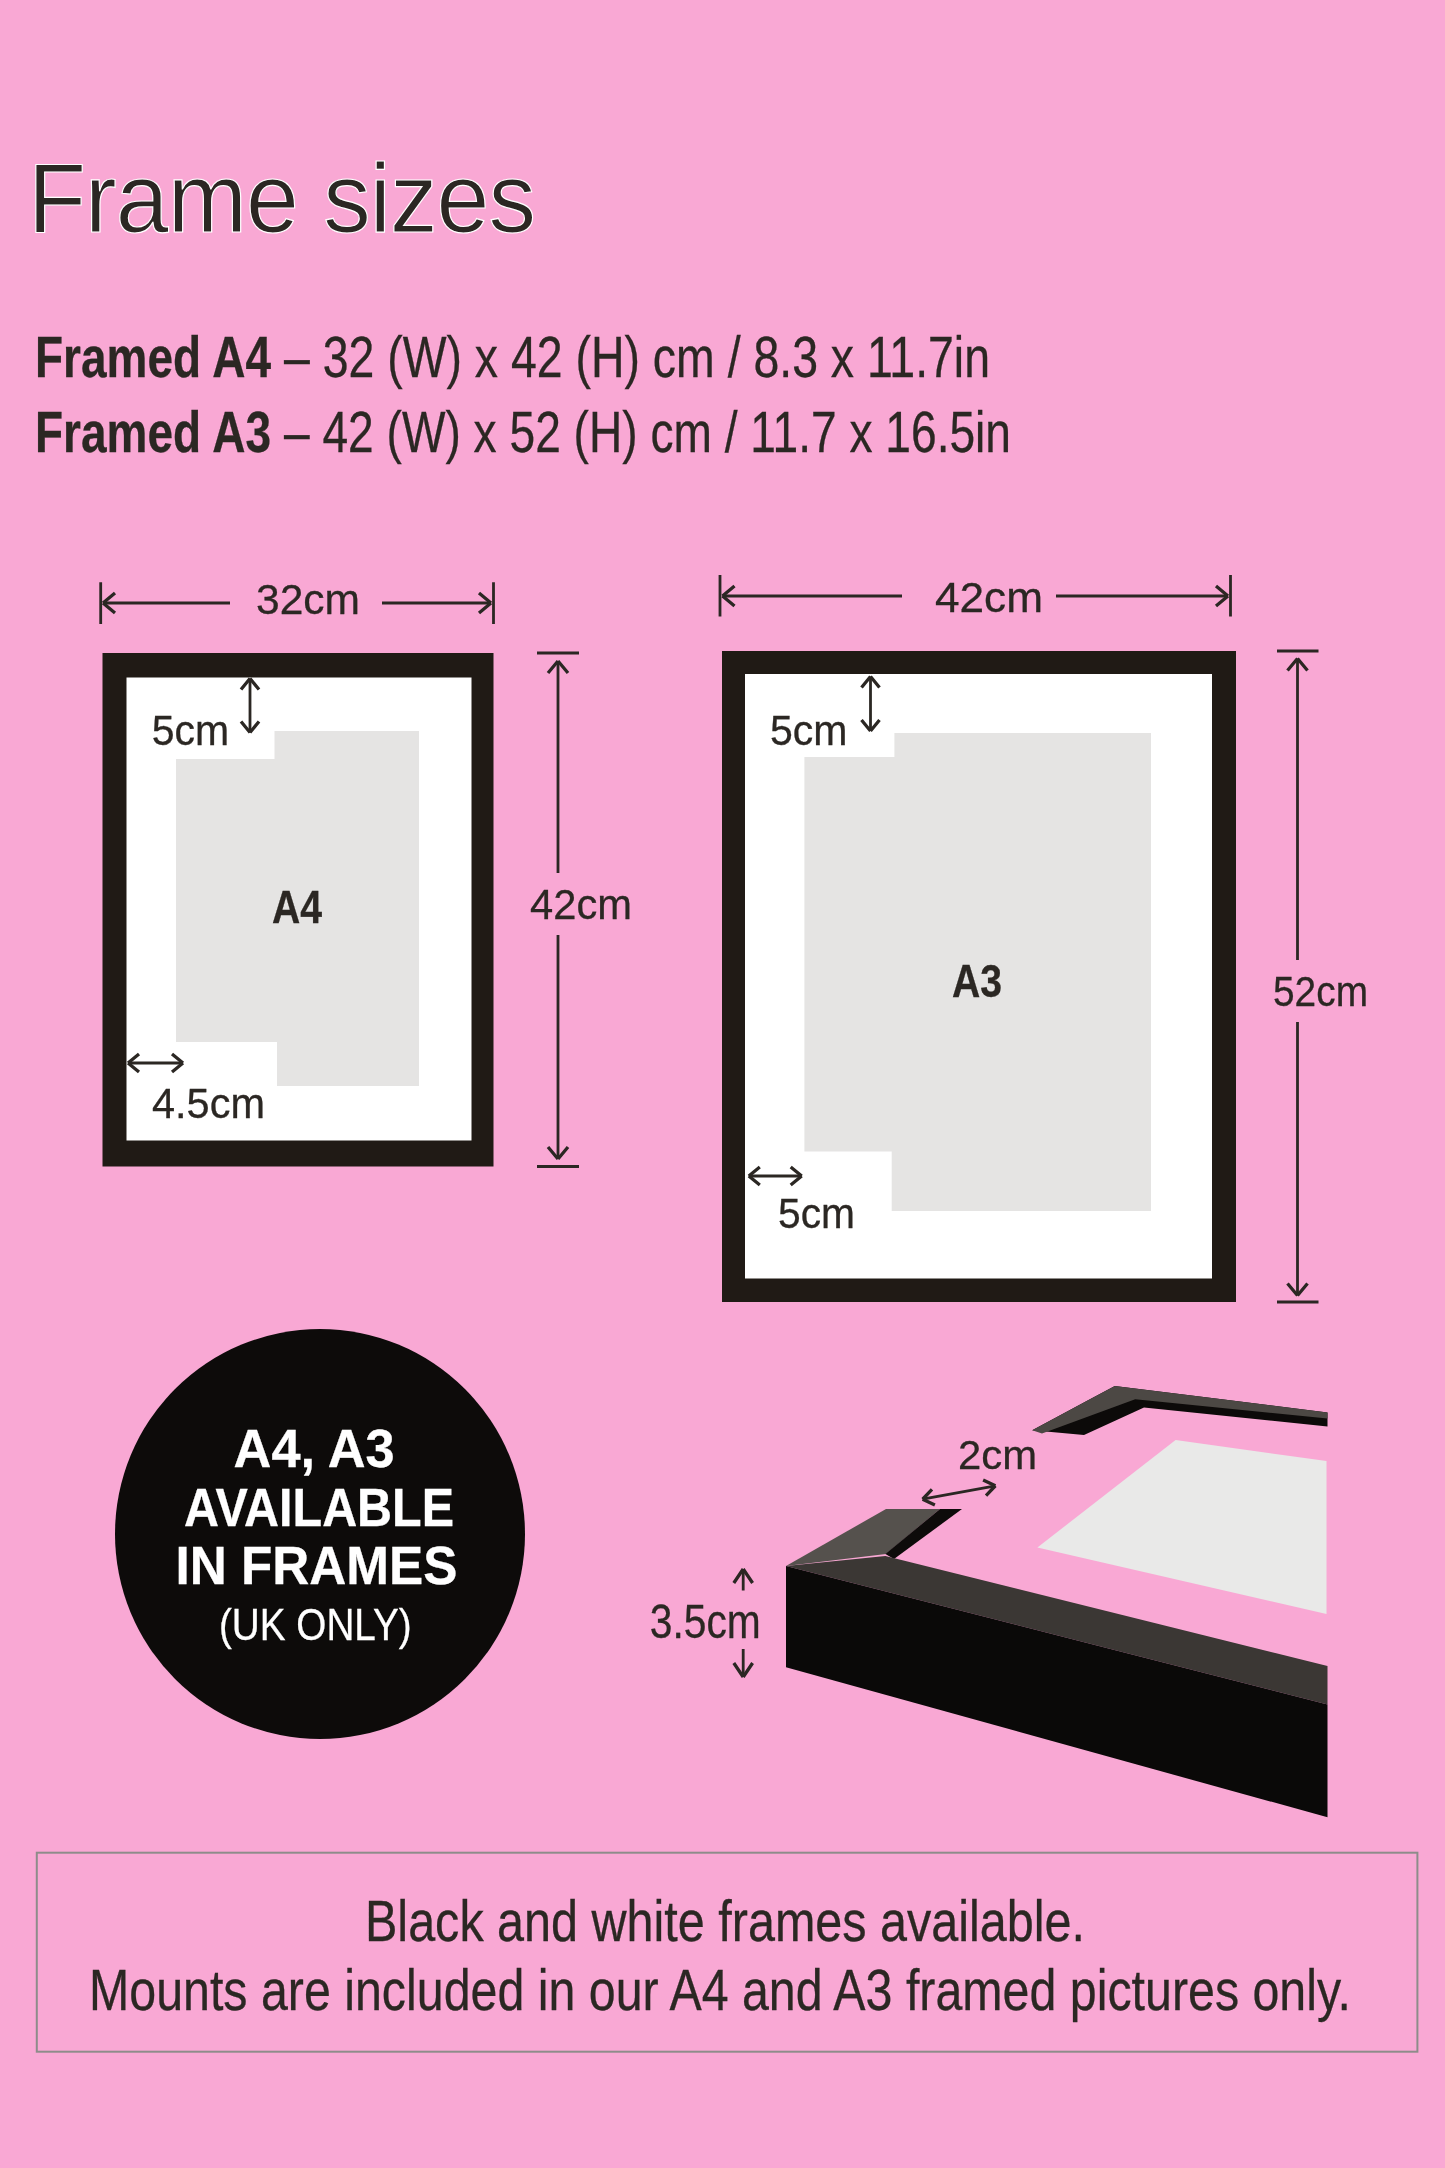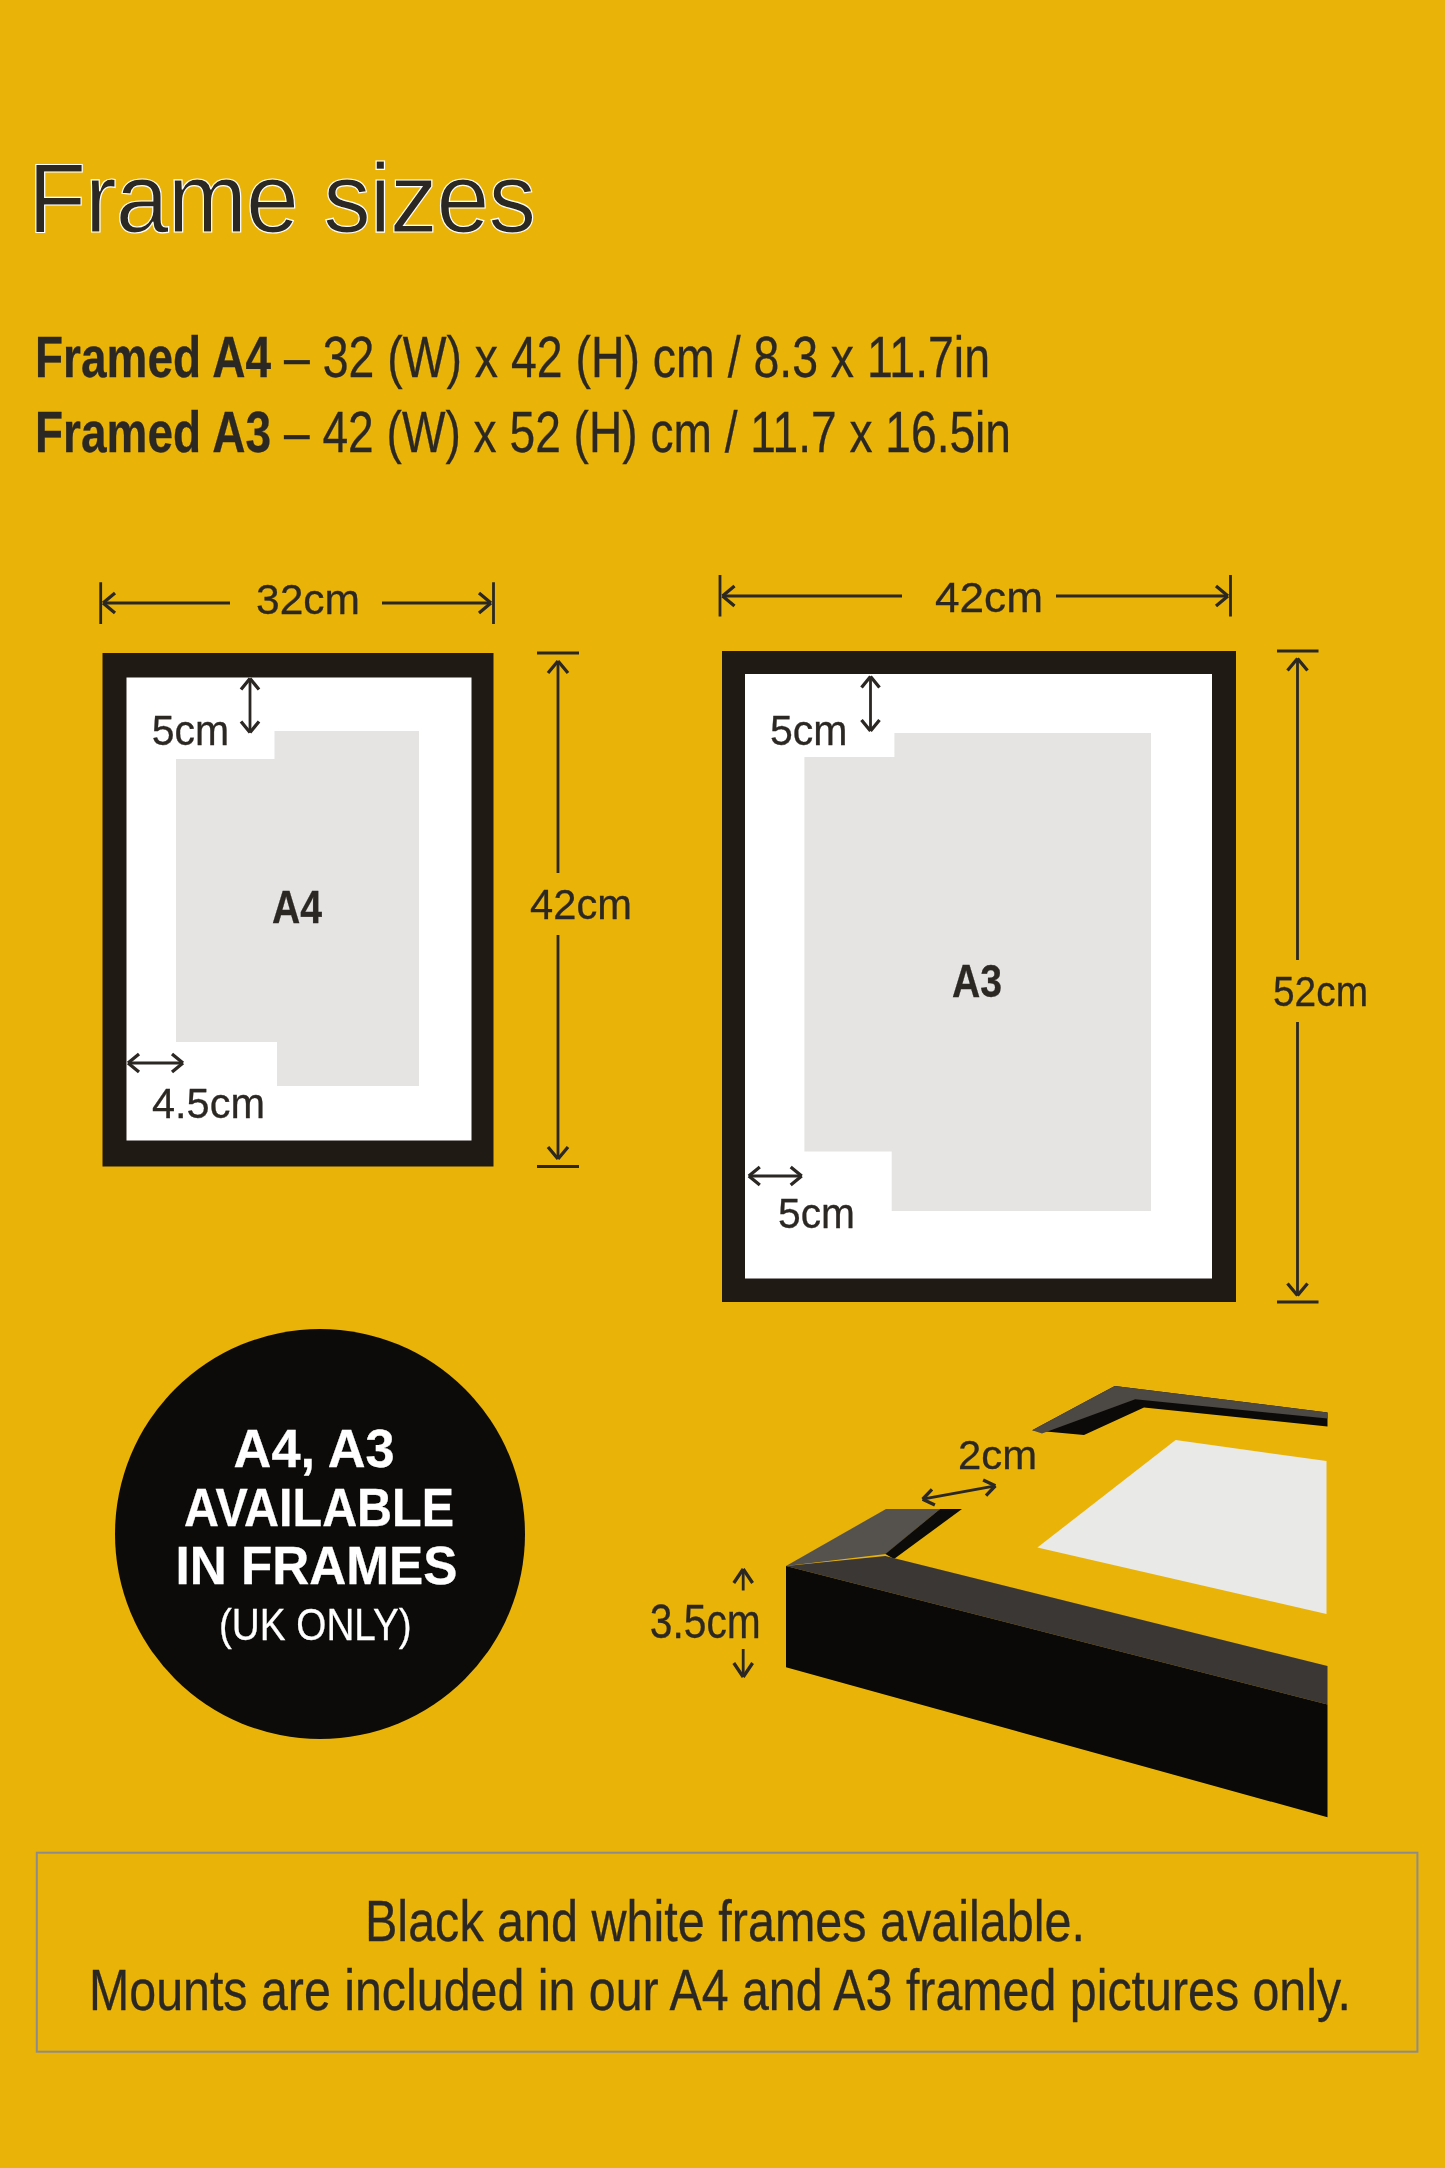--- a/index.html
+++ b/index.html
@@ -1,16 +1,16 @@
 <!DOCTYPE html>
 <html><head>
 <meta charset="utf-8">
 <style>
   html,body{margin:0;padding:0;background:#fff;}
-  #page{position:relative;width:1445px;height:2168px;background:#eab308;overflow:hidden;transform:translateZ(0);}
+  #page{position:relative;width:1445px;height:2168px;background:#f9a8d4;overflow:hidden;transform:translateZ(0);}
   svg{position:absolute;left:0;top:0;will-change:transform;}
   text{font-family:"Liberation Sans",sans-serif;fill:#2b2723;stroke:#2b2723;stroke-width:0.3;paint-order:stroke;}
   .dim{stroke:#2b2723;stroke-width:2.8;fill:none;stroke-linecap:butt;}
   .dimh{stroke:#2b2723;stroke-width:3.3;fill:none;stroke-linecap:butt;}
 </style>
 </head>
 <body>
 <div id="page">
 <svg width="1445" height="2168" viewBox="0 0 1445 2168">
 

